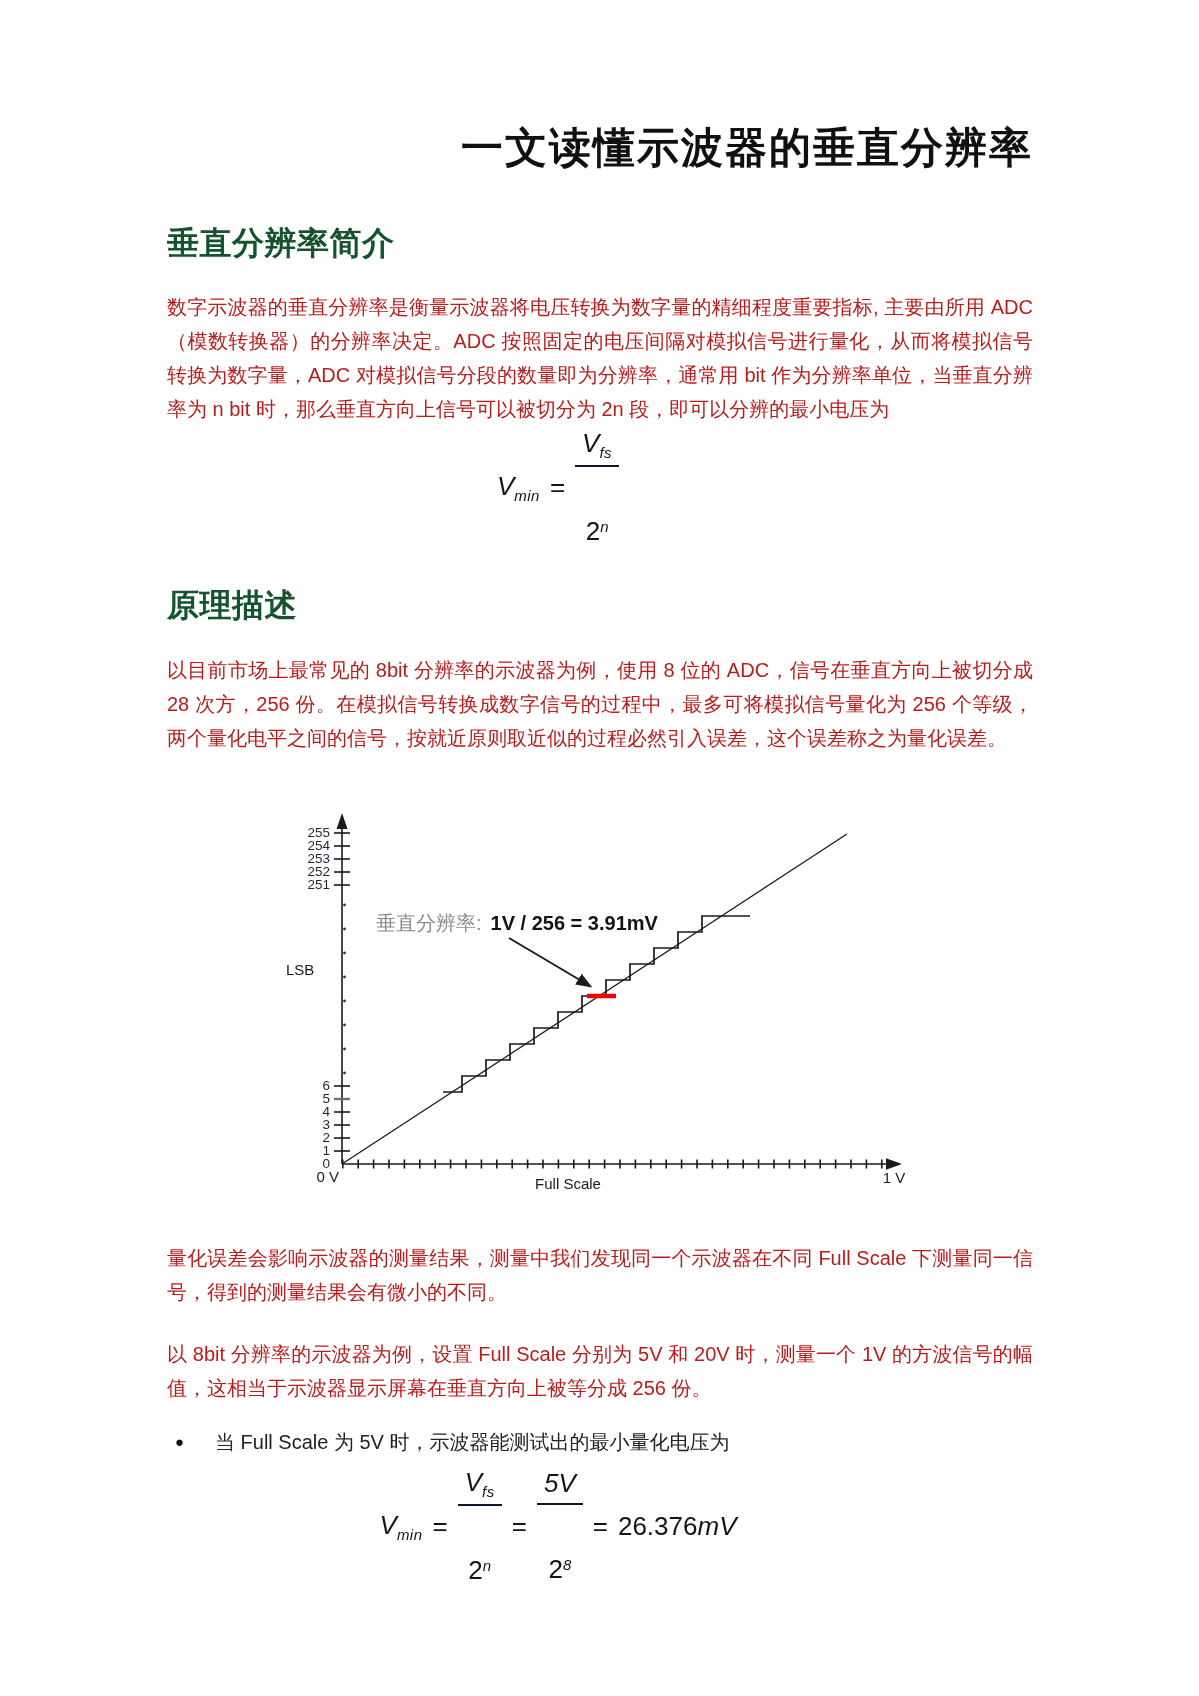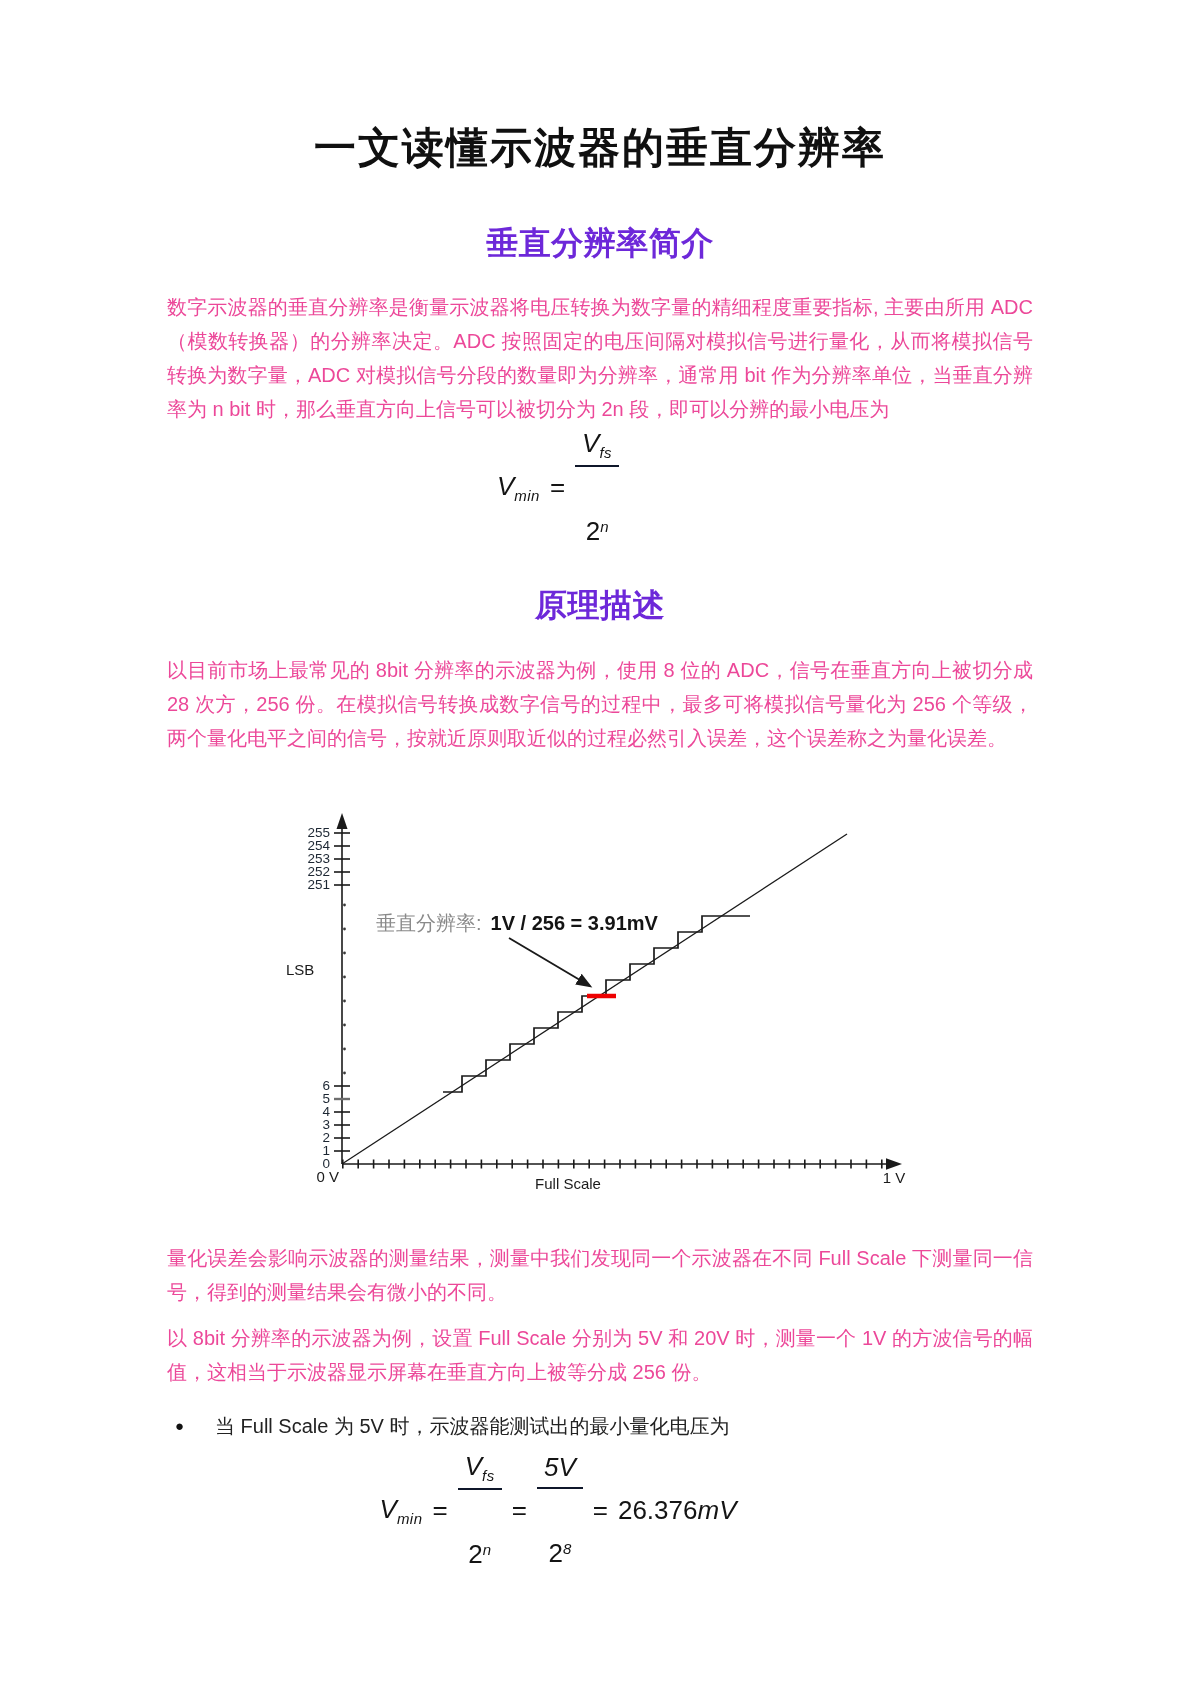--- a/index.html
+++ b/index.html
@@ -6,34 +6,34 @@
   html,body { background:#ffffff; }
   body {
     width:1199px; height:1696px; overflow:hidden;
     font-family:"Liberation Sans", sans-serif;
     color:#212121;
     padding:0 166px 0 167px;
   }
   .doc-title {
     margin-top:122px;
     font-size:42px; line-height:1.25; font-weight:bold; letter-spacing:2px;
-    text-align:center; color:#101010;
+    text-align:right; color:#101010;
   }
   h2 {
-    font-size:32px; line-height:1.3; font-weight:bold; color:#6d28d9; letter-spacing:0.5px;text-align:center;
+    font-size:32px; line-height:1.3; font-weight:bold; color:#14532d; letter-spacing:0.5px;
   }
   .mt-h2-intro { margin-top:48px; }
   .mt-h2-principle { margin-top:38px; }
   p.body {
-    font-size:20px; line-height:34px; text-align:justify; color:#ec4899;
+    font-size:20px; line-height:34px; text-align:justify; color:#b91c1c;
   }
   .mt-para1 { margin-top:26px; }
   .mt-para2 { margin-top:26px; }
   .mt-para3 { margin-top:30px; }
-  .mt-para4 { margin-top:12px; }
+  .mt-para4 { margin-top:28px; }
   
   .formula {
     display:flex; justify-content:center; align-items:center;
     font-family:Liberation Sans, sans-serif; font-size:26px; color:#141414;
     position:relative; left:-42px;
   }
   .mt-f1 { margin-top:2px; }
   .mt-f2 { margin-top:10px; }
   .formula .it { font-style:italic; }
   .formula sub { font-size:15px; font-style:italic; vertical-align:-6px; letter-spacing:0.5px; }

